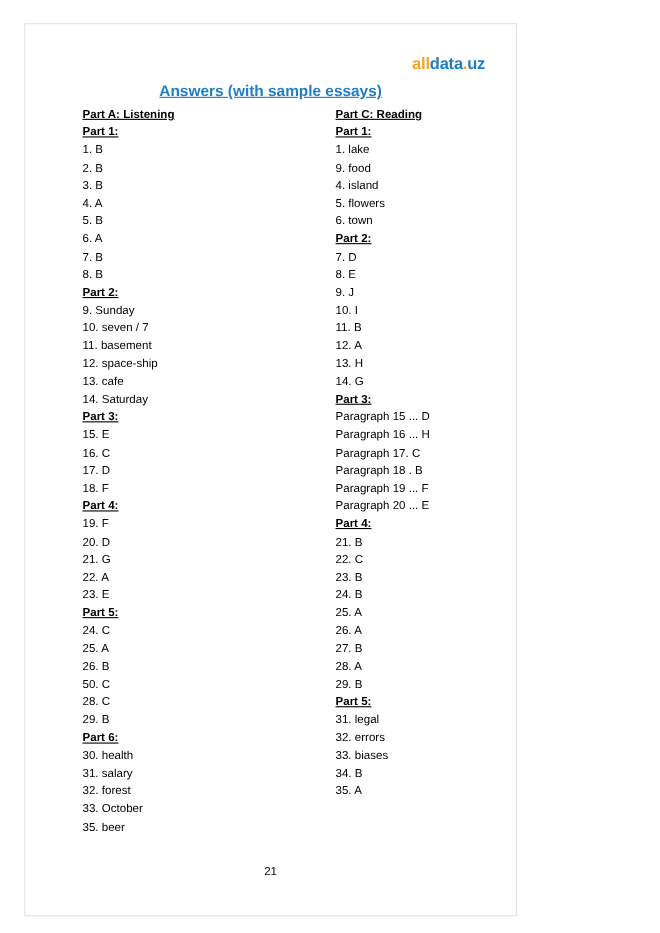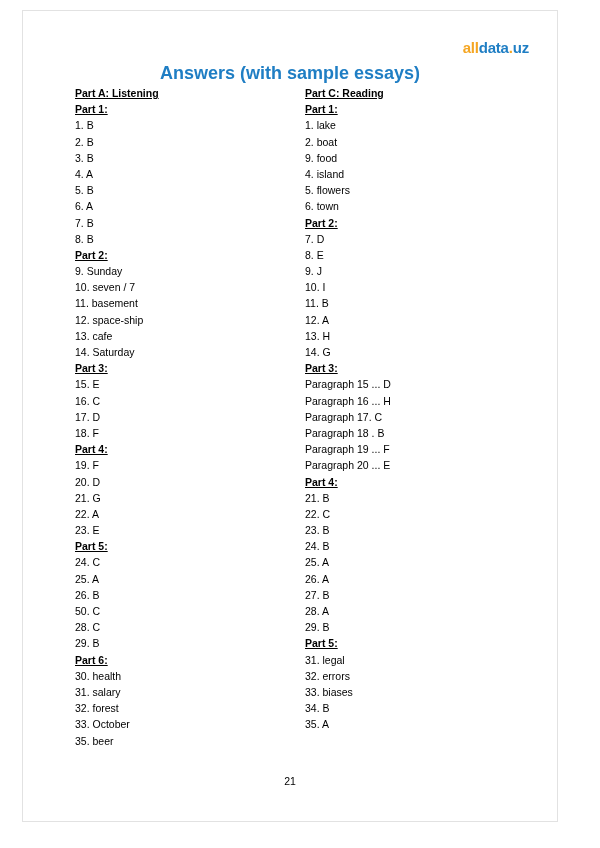--- a/index.html
+++ b/index.html
@@ -11,22 +11,22 @@
     height: 848px;
     background: #ffffff;
     font-family: "Liberation Sans", sans-serif;
     color: #000000;
     position: relative;
     overflow: hidden;
   }
   .page {
     position: absolute;
     left: 22px;
-    top: 10px;
-    width: 536px;
+    top: 21px;
+    width: 448px;
     height: 812px;
     background: #ffffff;
     border: 1px solid #e2e2e2;
     box-sizing: border-box;
   }
   .brand {
     position: absolute;
     right: 28px;
     top: 28px;
     font-size: 15px;
@@ -38,23 +38,24 @@
   .brand .b-data { color: #1f7ec4; }
   .brand .b-dot { color: #f5a623; }
   .brand .b-uz { color: #1f7ec4; }
 
   .doc-title {
     position: absolute;
     top: 52px;
     left: 0;
     width: 100%;
     text-align: center;
-    font-size: 18px;
+    font-size: 14px;
     font-weight: bold;
     color: #1f7ec4;
+    text-decoration: underline;
   }
 
   .columns {
     position: absolute;
     top: 74px;
     left: 0;
     width: 100%;
     height: 690px;
   }
   .col {
@@ -138,21 +139,20 @@
         <div class="ln">30. health</div>
         <div class="ln">31. salary</div>
         <div class="ln">32. forest</div>
         <div class="ln">33. October</div>
         <div class="ln">35. beer</div>
       </div>
     <div class="col col-right">
         <div class="ln head">Part C: Reading</div>
         <div class="ln head">Part 1:</div>
         <div class="ln">1. lake</div>
-        <div class="ln">2. boat</div>
         <div class="ln">9. food</div>
         <div class="ln">4. island</div>
         <div class="ln">5. flowers</div>
         <div class="ln">6. town</div>
         <div class="ln head">Part 2:</div>
         <div class="ln">7. D</div>
         <div class="ln">8. E</div>
         <div class="ln">9. J</div>
         <div class="ln">10. I</div>
         <div class="ln">11. B</div>

